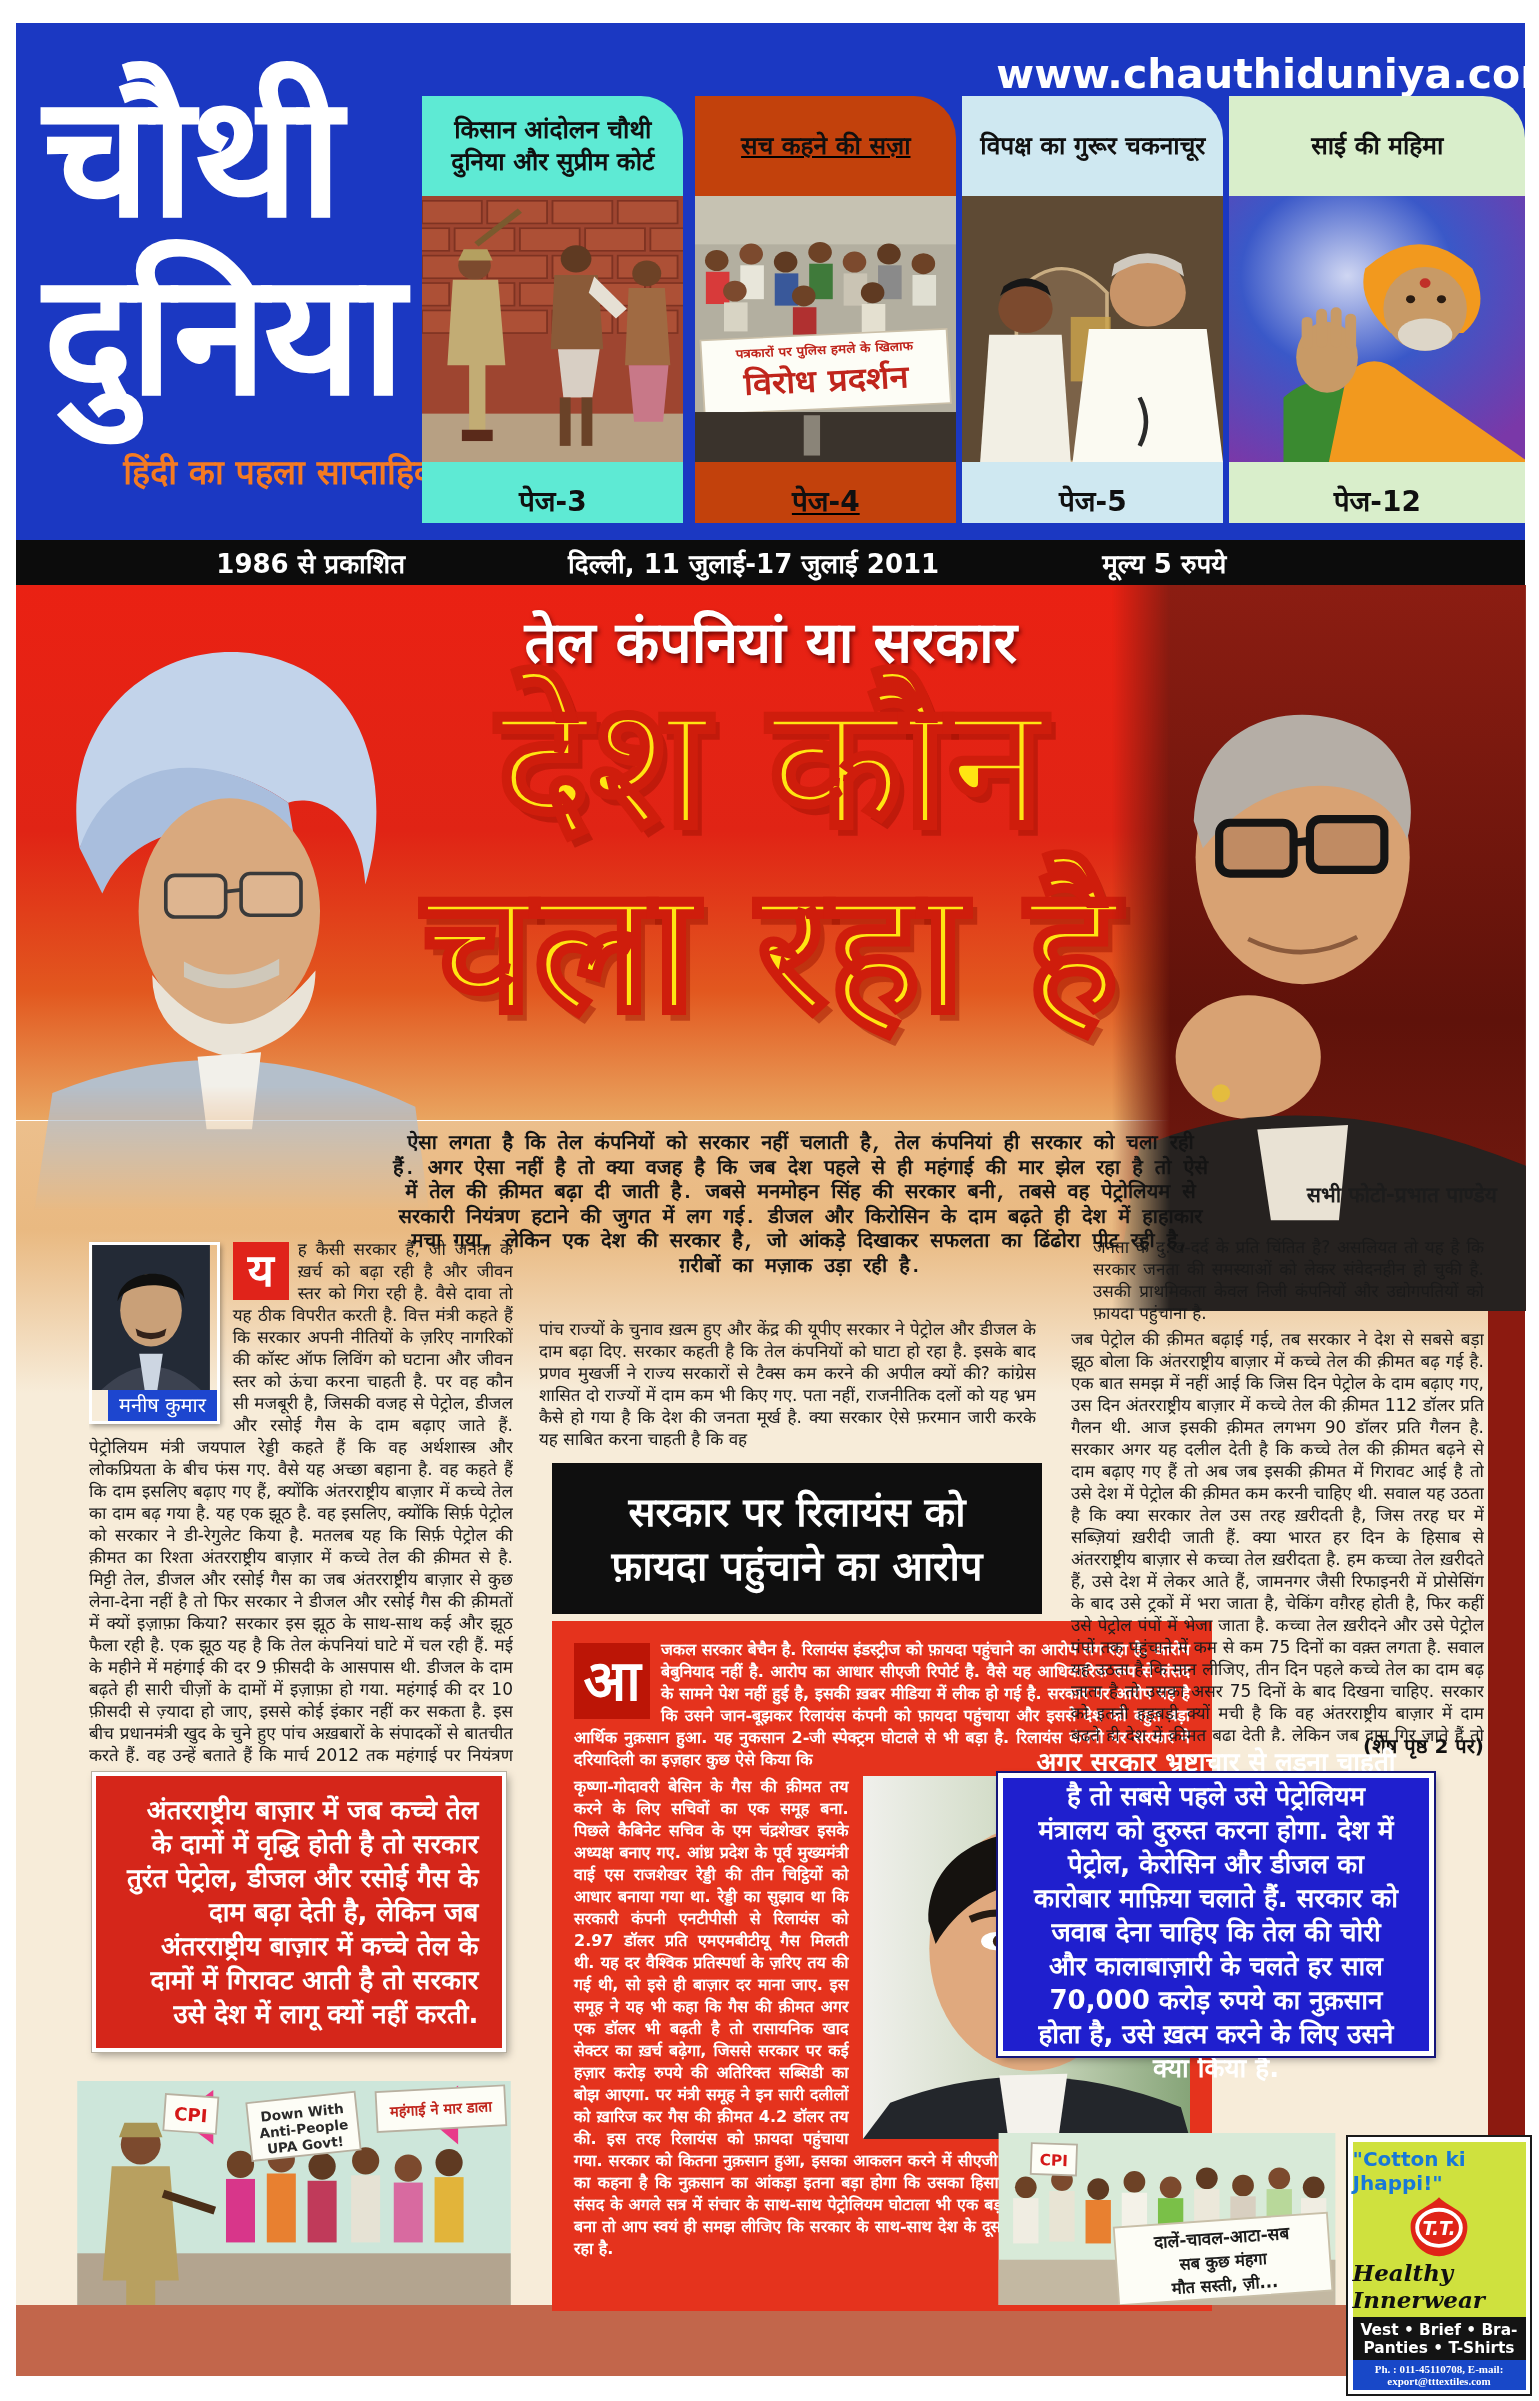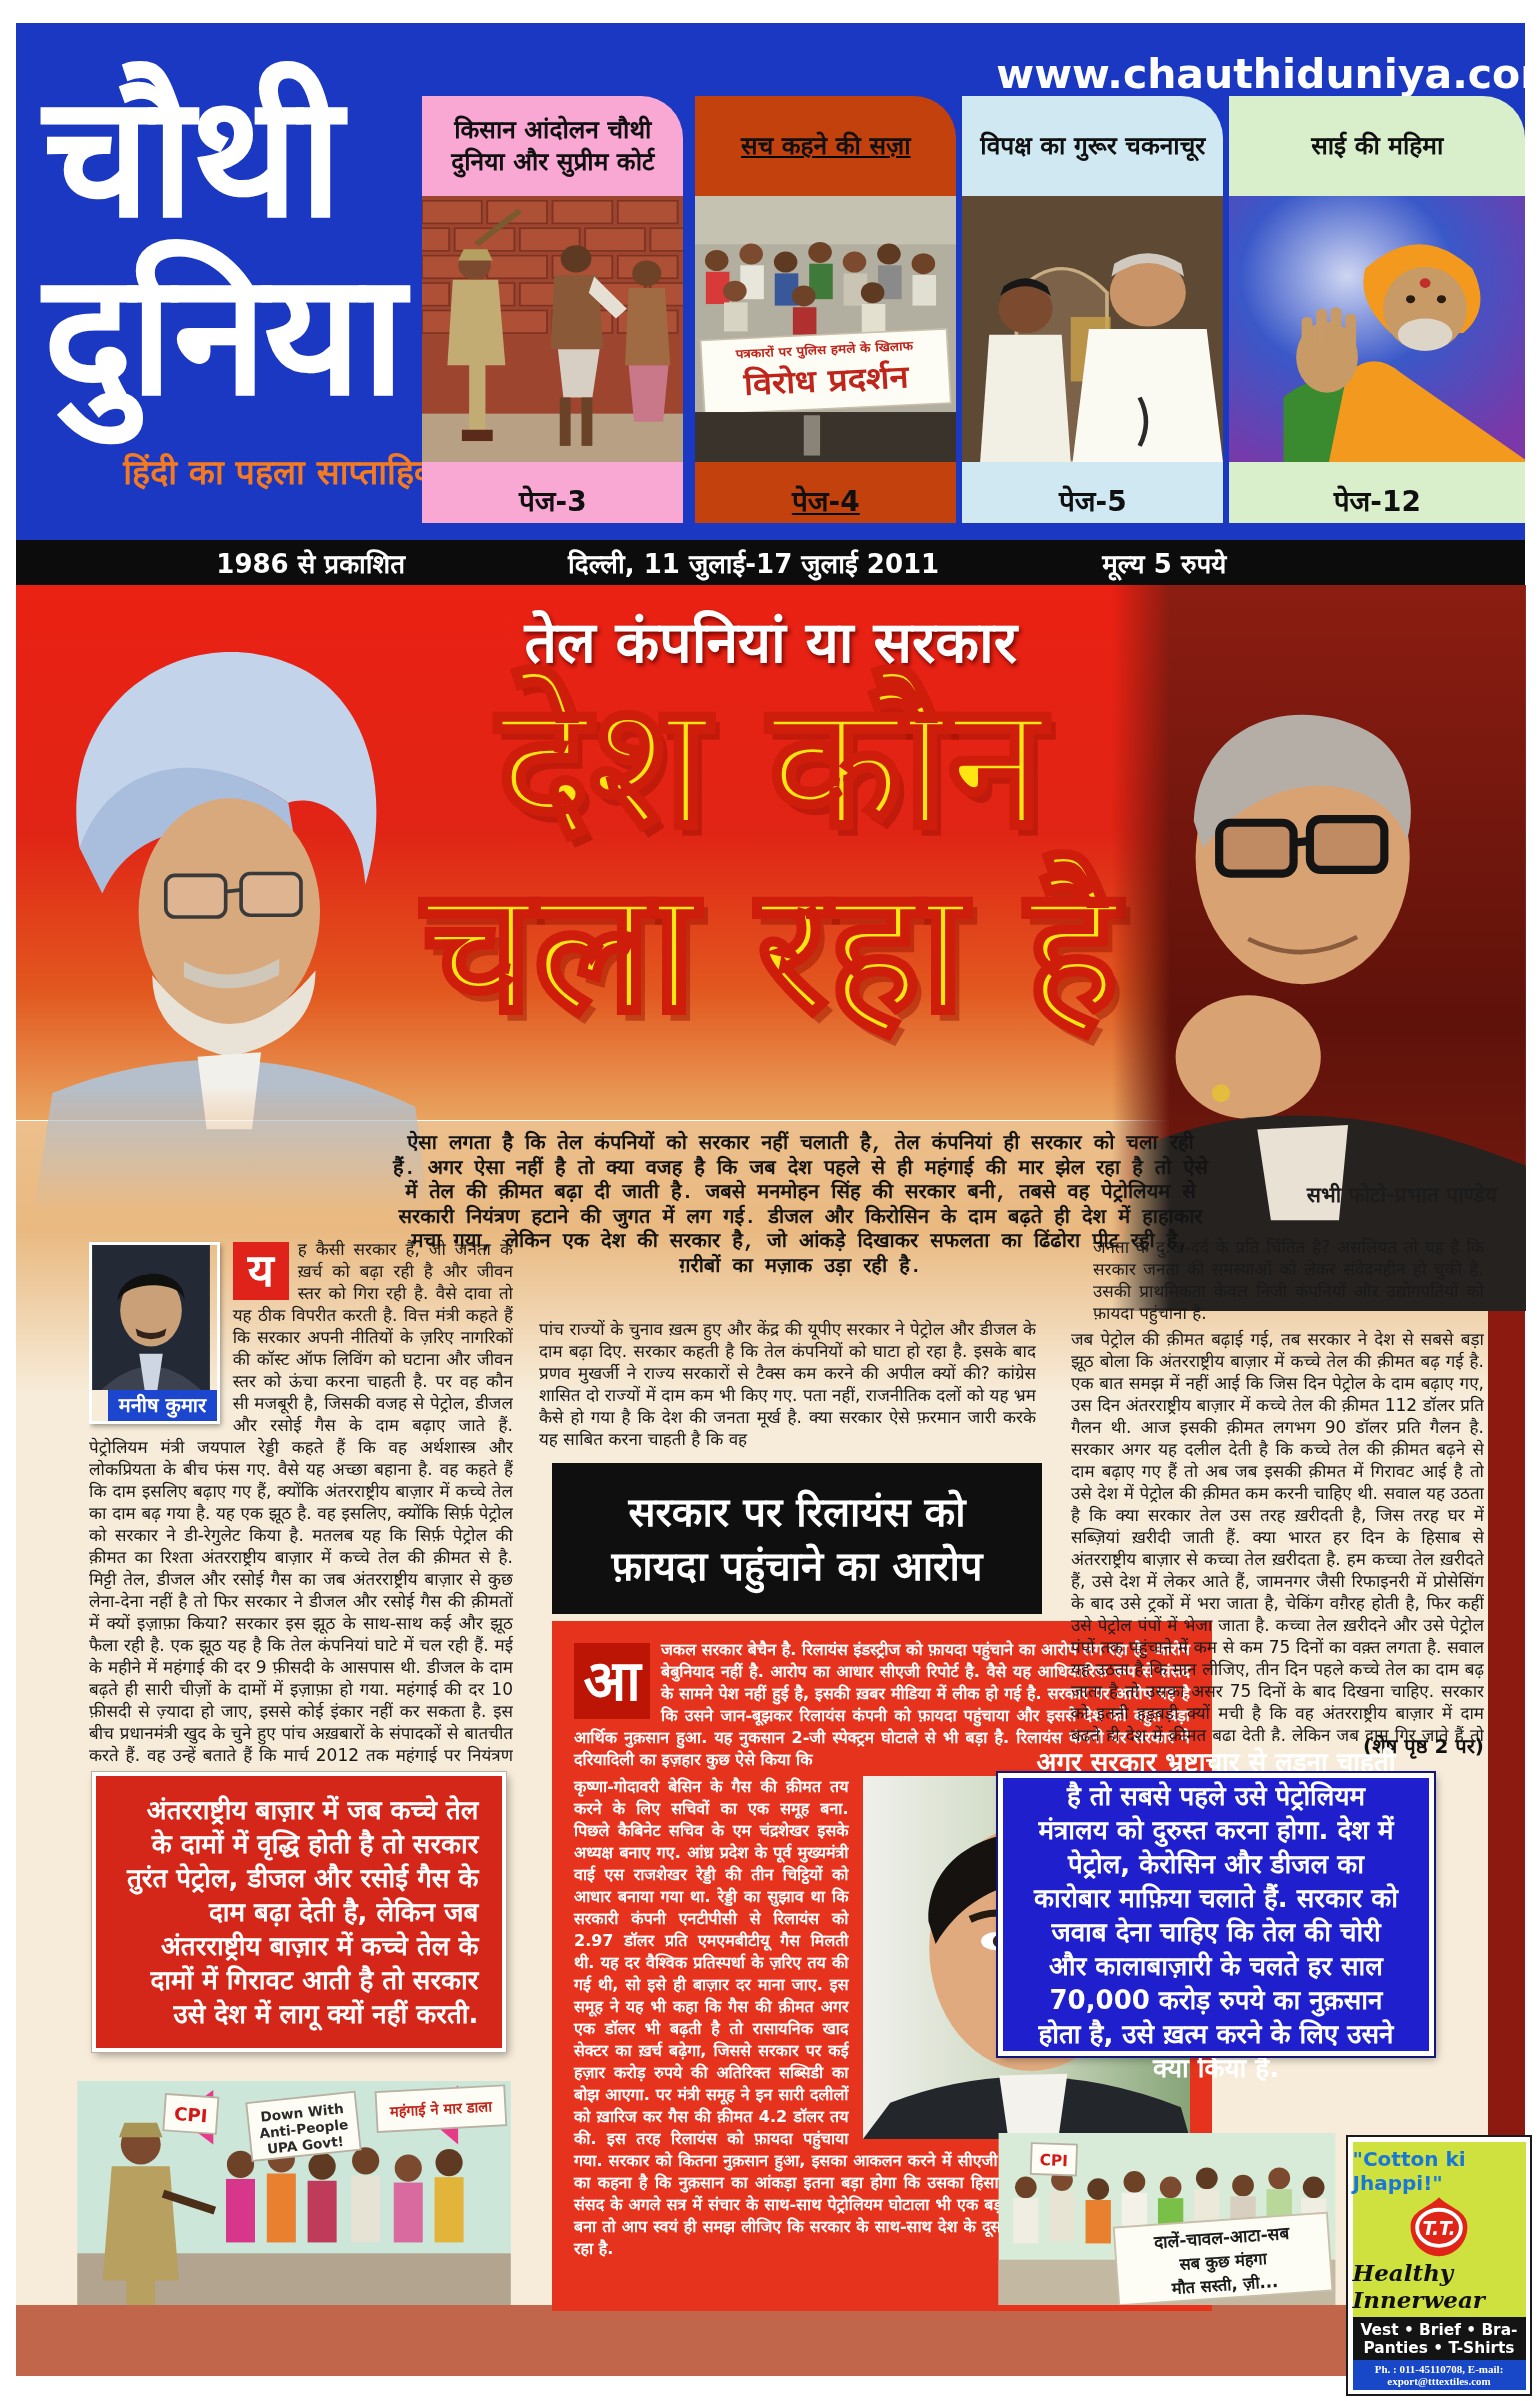--- a/index.html
+++ b/index.html
@@ -29,21 +29,21 @@
             color:#ffe512;-webkit-text-stroke:4.5px #cf1d0c;text-shadow:6.4px 8.2px 0 rgba(150,15,0,.45);}
   .lowerbg{left:16.3px;top:1121px;width:1509px;height:1204px;
            background:linear-gradient(180deg,#ecbf8c 0px,#e9b981 109px,#f7ecd9 272px,#f7ecd9 100%);}
   .intro{left:390px;top:1132px;width:821px;text-align:center;color:#141414;font-weight:bold;
          font-size:20px;line-height:24.5px;z-index:30;font-family:Liberation Mono, monospace;}
   .credit{left:1198px;top:1180px;width:299px;text-align:right;color:#1c1c1c;font-weight:bold;font-size:21px;z-index:30;}
   
   .bodytext{font-size:17px;line-height:22px;text-align:justify;color:#1a1a1a;}
   .col1{left:89px;top:1238px;width:424px;height:525px;overflow:hidden;z-index:25;}
   .authorbox{float:left;width:125px;margin:3.6px 12.7px 5.4px 0;border:3.6px solid #fff;box-shadow:1.8px 2.7px 5.4px rgba(0,0,0,.4);}
-  .authorbox .lbl{display:block;background:#1d46cf;color:#fff;text-align:center;font-weight:bold;font-size:20px;padding:4.5px 0;margin-left:16px;}
+  .authorbox .lbl{display:block;background:#1d46cf;color:#fff;text-align:center;font-weight:normal;font-size:20px;padding:4.5px 0;margin-left:16px;}
   .dropcap{float:left;width:56px;height:58px;background:#e0231a;color:#fff;font-weight:bold;font-size:45px;
            display:flex;align-items:center;justify-content:center;margin:3.6px 9px 3.6px 0;}
   .redbox1{left:92px;top:1772px;width:414px;height:280px;background:#d5261a;border:4.5px solid #fff;
            outline:1.8px solid #b8b0a0;box-shadow:2.7px 3.6px 8.2px rgba(0,0,0,.35);display:flex;align-items:center;
            justify-content:center;text-align:right;color:#fff;font-weight:bold;font-size:26px;line-height:34px;
            padding:9px 23.6px;box-sizing:border-box;z-index:25;}
   .col2{left:539px;top:1318px;width:497px;height:142px;overflow:hidden;z-index:25;}
   .blackbox{left:552px;top:1463px;width:490px;height:151px;background:#0f0f0f;color:#fff;display:flex;
             align-items:center;justify-content:center;text-align:center;font-weight:bold;font-size:40px;
             line-height:54px;padding:2px 27px;box-sizing:border-box;z-index:26;}
@@ -85,21 +85,21 @@
 <div class="page">
 
   <div class="abs masthead">
     <div class="abs logo">
       <div>चौथी</div>
       <div>दुनिया</div>
     </div>
     <div class="abs tagline">हिंदी का पहला साप्ताहिक अख़बार</div>
     <div class="abs website">www.chauthiduniya.com</div>
 
-    <div class="abs card" style="left:406px;width:261px;background:#f9a8d4;">
+    <div class="abs card" style="left:406px;width:261px;background:#5eead4;">
       <div class="hd">किसान आंदोलन चौथी दुनिया और सुप्रीम कोर्ट</div>
       <div class="ph">
         <svg width="100%" height="100%" viewBox="0 0 288 330" preserveAspectRatio="none">
           <rect width="288" height="330" fill="#9e4530"></rect>
           <g fill="#ad5036" stroke="#7e3322" stroke-width="2">
             <rect x="0" y="6" width="66" height="28"></rect>
               <rect x="72" y="6" width="66" height="28"></rect>
               <rect x="144" y="6" width="66" height="28"></rect>
               <rect x="216" y="6" width="66" height="28"></rect>
             <rect x="-36" y="40" width="66" height="28"></rect>

